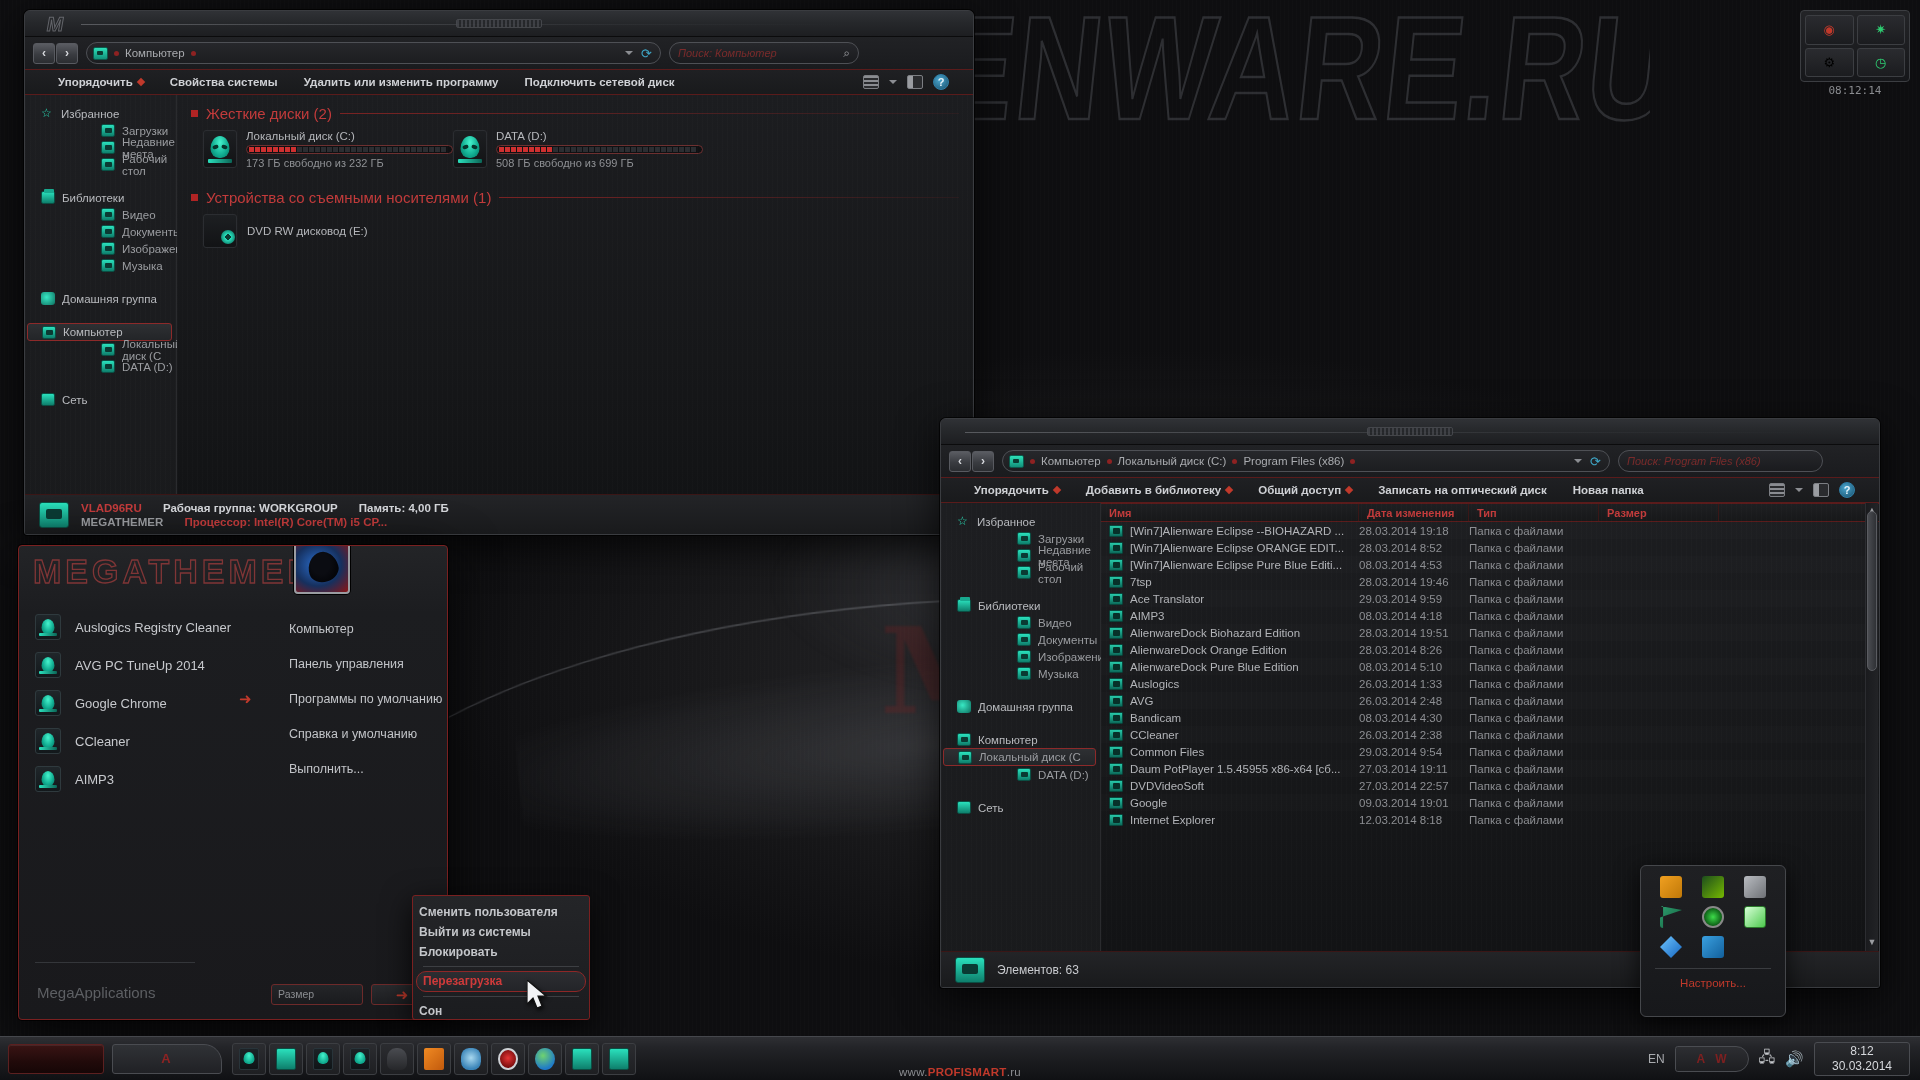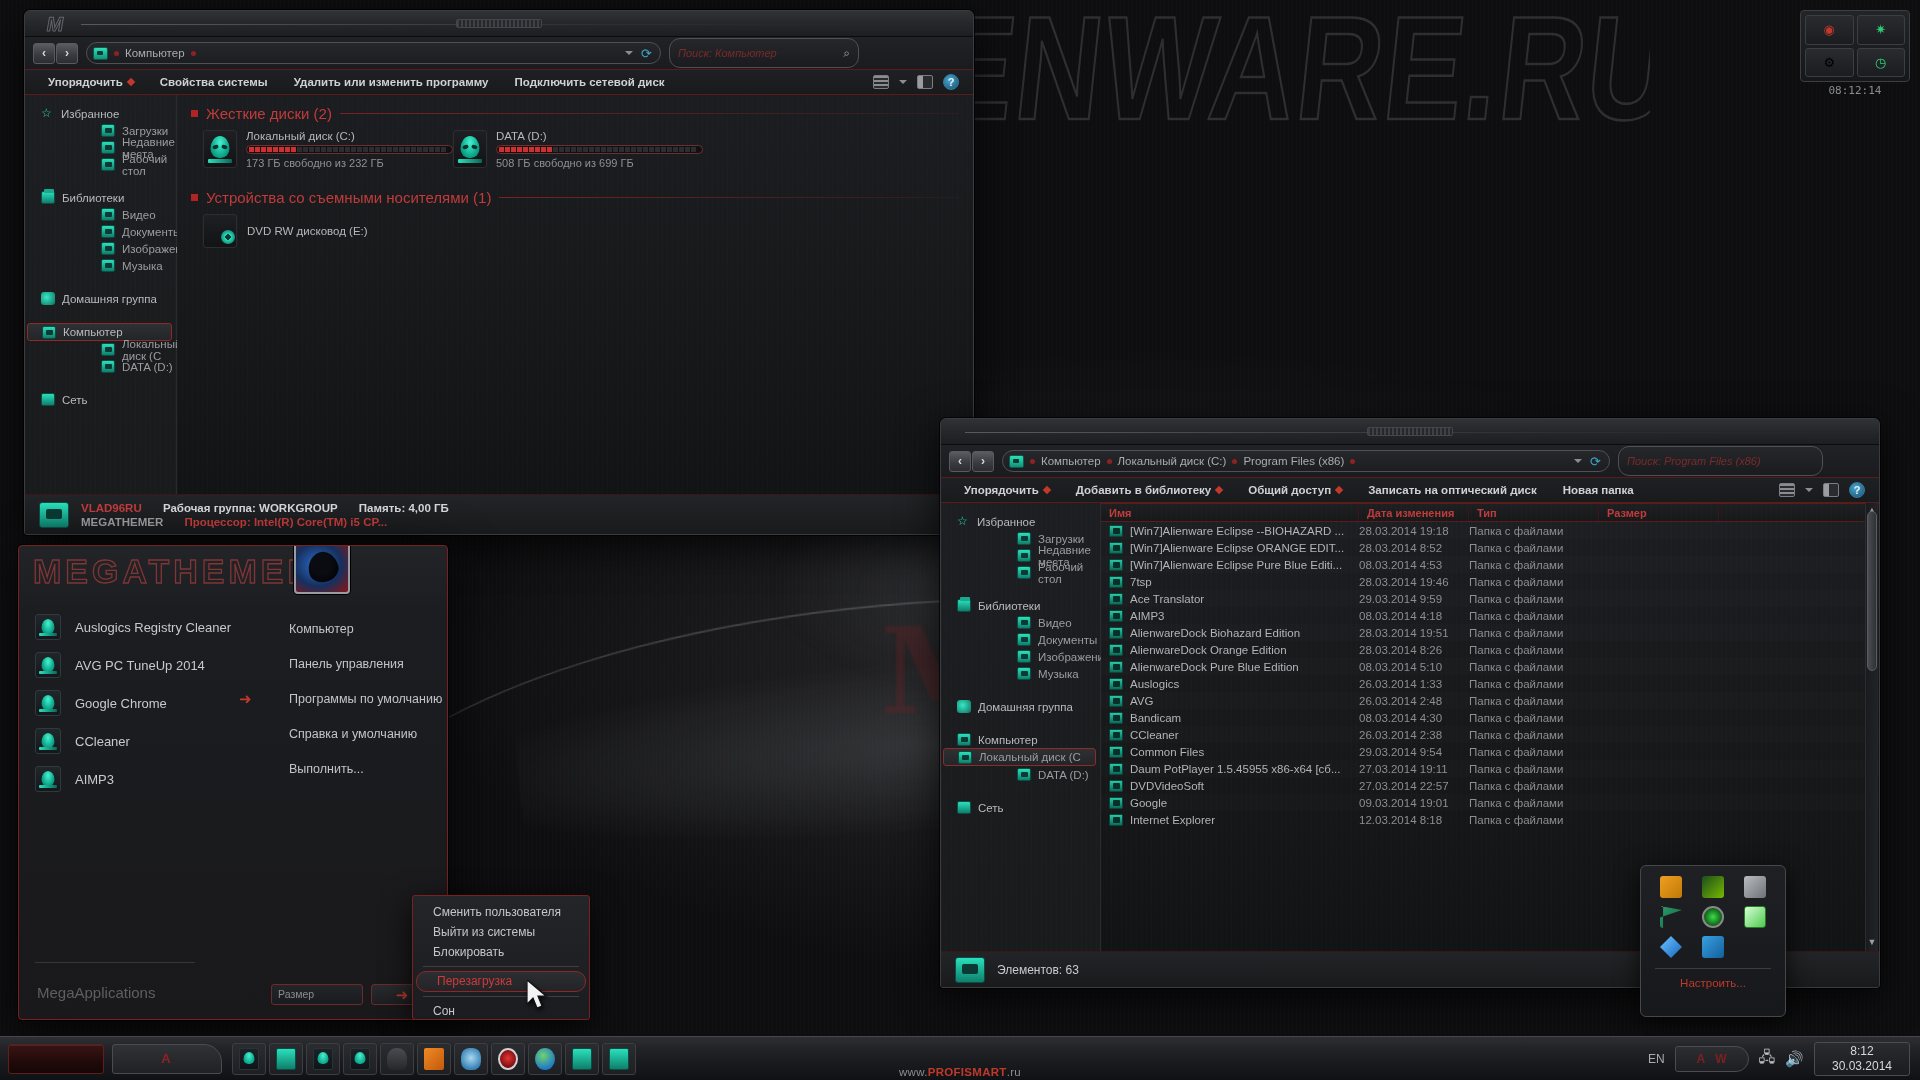--- a/index.html
+++ b/index.html
@@ -116,33 +116,33 @@
   .addr-ico {
     width: 15px; height: 13px; flex: none; border-radius: 2px;
     background: linear-gradient(180deg, #2de0b8, #12907a);
     border: 1px solid #0c5a4c; position: relative;
   }
   .addr-ico:after { content:''; position:absolute; left:3px; top:3px; width:6px; height:4px; background:#0c3b33; border-radius:1px; }
   .addr-right { margin-left: auto; display: flex; align-items: center; gap: 8px; }
   .caret-dn { width:0;height:0;border-left:4px solid transparent;border-right:4px solid transparent;border-top:4px solid #8b8d92; }
   .refresh { color:#3fa7c8; font-size: 13px; }
   .searchbox {
-    width: 190px; height: 30px; border: 1px solid #4e5055; border-radius: 11px;
+    width: 190px; height: 22px; border: 1px solid #4e5055; border-radius: 11px;
     background: linear-gradient(180deg, #26272b, #1a1b1e);
     display:flex; align-items:center; padding: 0 8px; position: relative;
   }
   .searchbox .ph { font-size: 11px; color: #7a2b2b; font-style: italic; }
   .searchbox .mag { margin-left: auto; color: #9a9ca0; font-size: 12px; }
 
   
   .cmdbar {
     height: 26px; display: flex; align-items: center; gap: 0;
     border-top: 1px solid #5a1b1b; border-bottom: 1px solid #5a1b1b;
     background: linear-gradient(180deg, #1f2023, #191a1c);
-    padding: 0 10px;
+    padding: 0 20px;
   }
   .cmd { font-size: 11.5px; color: #cfd1d5; font-weight: bold; padding: 0 13px; display: flex; align-items: center; gap: 5px; white-space: nowrap;}
   .diamond { width: 6px; height: 6px; background: #c0392b; transform: rotate(45deg); display:inline-block; }
   .cmdbar .right { margin-left: auto; display: flex; align-items: center; gap: 10px; padding-right: 4px;}
   .viewico { width: 16px; height: 14px; border: 1px solid #7c7e83; border-radius: 2px;
              background: repeating-linear-gradient(180deg,#8a8c91 0 2px, #2a2b2e 2px 4px); }
   .paneico { width: 16px; height: 14px; border: 1px solid #7c7e83; border-radius: 2px;
              background: linear-gradient(90deg,#9a9ca1 0 5px, #2a2b2e 5px); }
   .helpico { width: 16px; height: 16px; border-radius: 50%; border: 1px solid #2f7fa8;
              background: radial-gradient(circle at 40% 35%, #4aa6cf, #19506c);
@@ -336,21 +336,21 @@
   .sm-power .arr { color:#c0392b; font-size: 15px; }
 
   
   .sdmenu {
     position: absolute; left: 412px; top: 895px; width: 178px; height: 125px;
     background: linear-gradient(180deg, #242528, #1b1c1f);
     border: 1px solid #7a2020; border-radius: 3px;
     box-shadow: 0 8px 30px rgba(0,0,0,.8);
     padding: 6px 0;
   }
-  .sd-item { font-size: 12px; color: #c4c6ca; height: 20px; line-height: 20px; padding-left: 20px; }
+  .sd-item { font-size: 12px; color: #c4c6ca; height: 20px; line-height: 20px; padding-left: 6px; font-weight: bold; }
   .sd-item.sel {
     color: #cf3a3a; border: 1px solid #8e2727; border-radius: 10px;
     margin: 0 3px; height: 21px; line-height: 19px;
     background: linear-gradient(180deg,#2d2e32,#232428);
   }
   .sd-div { height:1px; background:#3d3f43; margin: 4px 10px; }
   .cursor {
     position:absolute; left: 527px; top: 980px; width: 0; height: 0; z-index: 60;
   }
   .cursor svg { display:block; filter: drop-shadow(1px 2px 2px rgba(0,0,0,.8)); }

